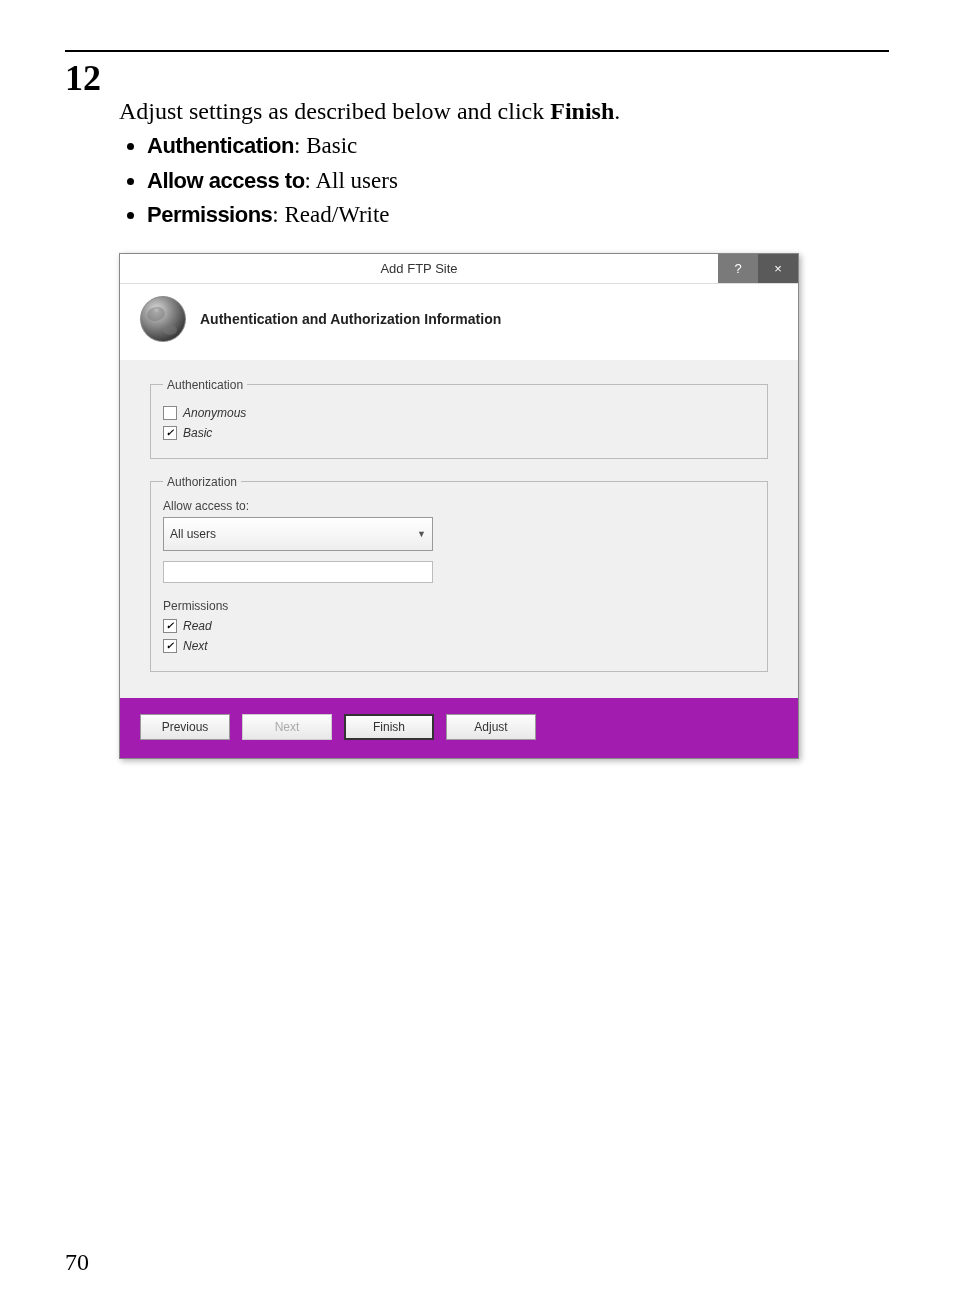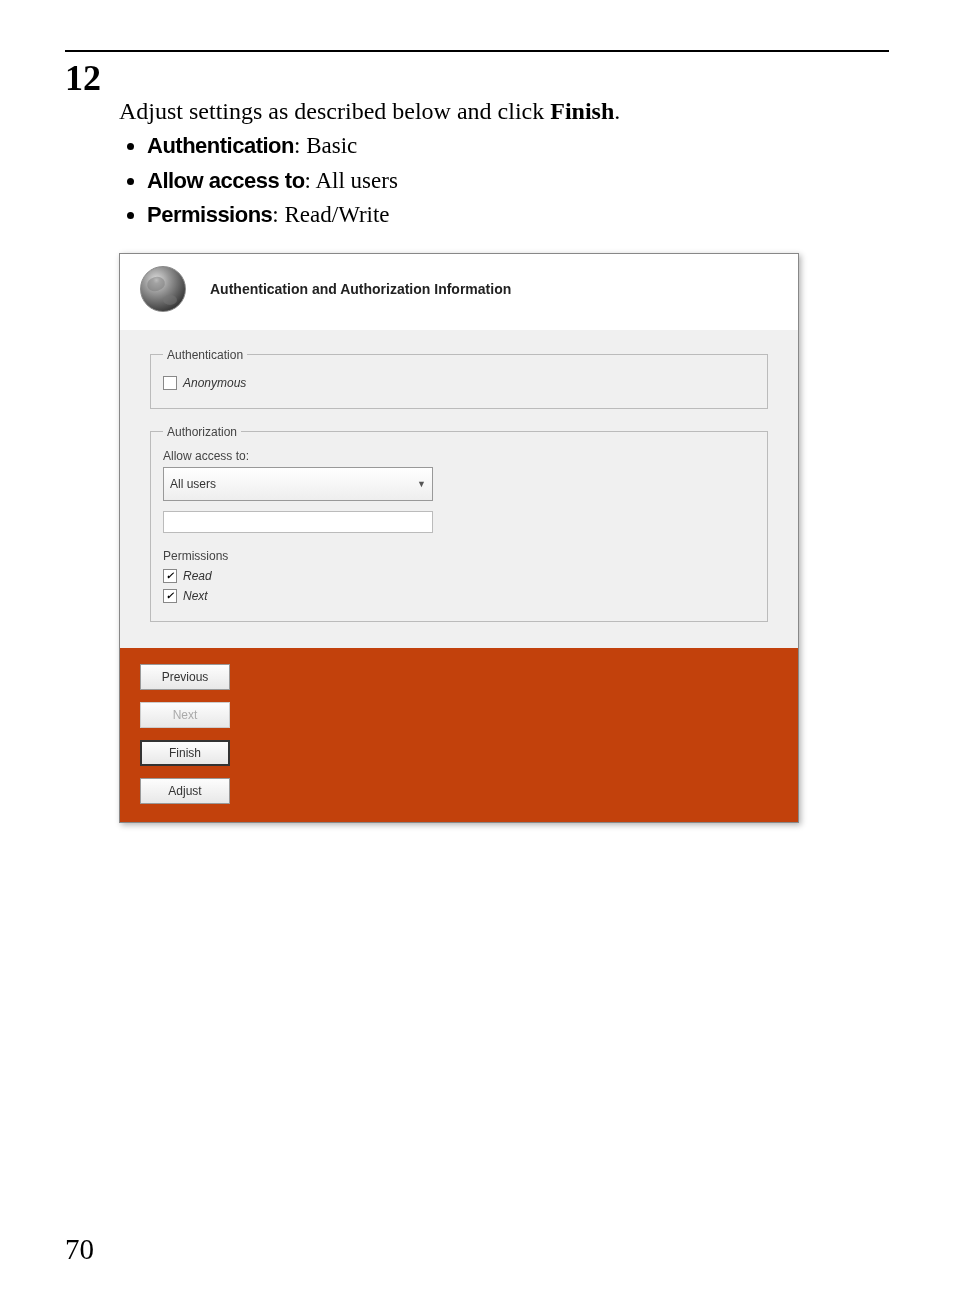--- a/index.html
+++ b/index.html
@@ -98,21 +98,21 @@
       background: #7a7a7a;
     }
     .titlebar-close {
       background: #5a5a5a;
     }
     .dialog-header {
       display: flex;
       align-items: center;
       padding: 12px 20px 18px 20px;
       background: #fff;
-      gap: 24px;
+      gap: 14px;
     }
     .globe-icon {
       width: 46px;
       height: 46px;
       border-radius: 50%;
       background: radial-gradient(circle at 35% 30%, #fff 0%, #ccc 8%, #999 30%, #666 55%, #333 80%, #111 100%);
       position: relative;
       overflow: hidden;
       border: 1px solid #888;
     }
@@ -211,25 +211,24 @@
       border: 1px solid #bbb;
       background: #fff;
       margin-bottom: 16px;
     }
     .perm-title {
       font-size: 12px;
       color: #444;
       margin-bottom: 4px;
     }
     .dialog-footer {
-      background: #c2410c;
+      background: #a21caf;
       padding: 16px 20px 18px 20px;
       display: flex;
       gap: 12px;
-      flex-direction: column;
     }
     .dlg-btn {
       width: 90px;
       height: 26px;
       border: 1px solid #999;
       background: linear-gradient(180deg, #fdfdfd 0%, #e8e8e8 100%);
       font-size: 12px;
       display: flex;
       align-items: center;
       justify-content: center;
@@ -237,23 +236,23 @@
     }
     .dlg-btn.disabled {
       color: #aaa;
       border-color: #ccc;
     }
     .dlg-btn.focused {
       border: 2px solid #333;
     }
     .page-number {
       position: absolute;
-      bottom: 48px;
+      bottom: 38px;
       left: 65px;
-      font-size: 29px;
+      font-size: 24px;
       font-family: Georgia, serif;
     }
   </style>
 </head>
 <body>
 
 <div class="top-rule"></div>
 
 <div class="step-header">
   <div class="step-number">12</div>
@@ -266,33 +265,42 @@
   <ul class="bullet-list">
     <li><span class="blabel">Authentication</span><span>: Basic</span></li>
     <li><span class="blabel">Allow access to</span><span>: All users</span></li>
     <li><span class="blabel">Permissions</span><span>: Read/Write</span></li>
   </ul>
 </div>
 
 <div class="dialog-container">
   <div class="dialog">
 
+    <div class="dialog-titlebar">
+      <div class="dialog-title-text">Add FTP Site</div>
+      <div class="titlebar-btn titlebar-help">?</div>
+      <div class="titlebar-btn titlebar-close">×</div>
+    </div>
 
     <div class="dialog-header">
       <div class="globe-icon"></div>
       <div class="dialog-header-title">Authentication and Authorization Information</div>
     </div>
 
     <div class="dialog-body">
 
       <fieldset>
         <legend>Authentication</legend>
         <div class="checkbox-row">
           <span class="chk"></span>
           <span>Anonymous</span>
+        </div>
+        <div class="checkbox-row">
+          <span class="chk checked"></span>
+          <span>Basic</span>
         </div>
       </fieldset>
 
       <fieldset>
         <legend>Authorization</legend>
         <div class="auth-label">Allow access to:</div>
         <div class="select-box">
           <span>All users</span>
           <span class="select-caret">▼</span>
         </div>

